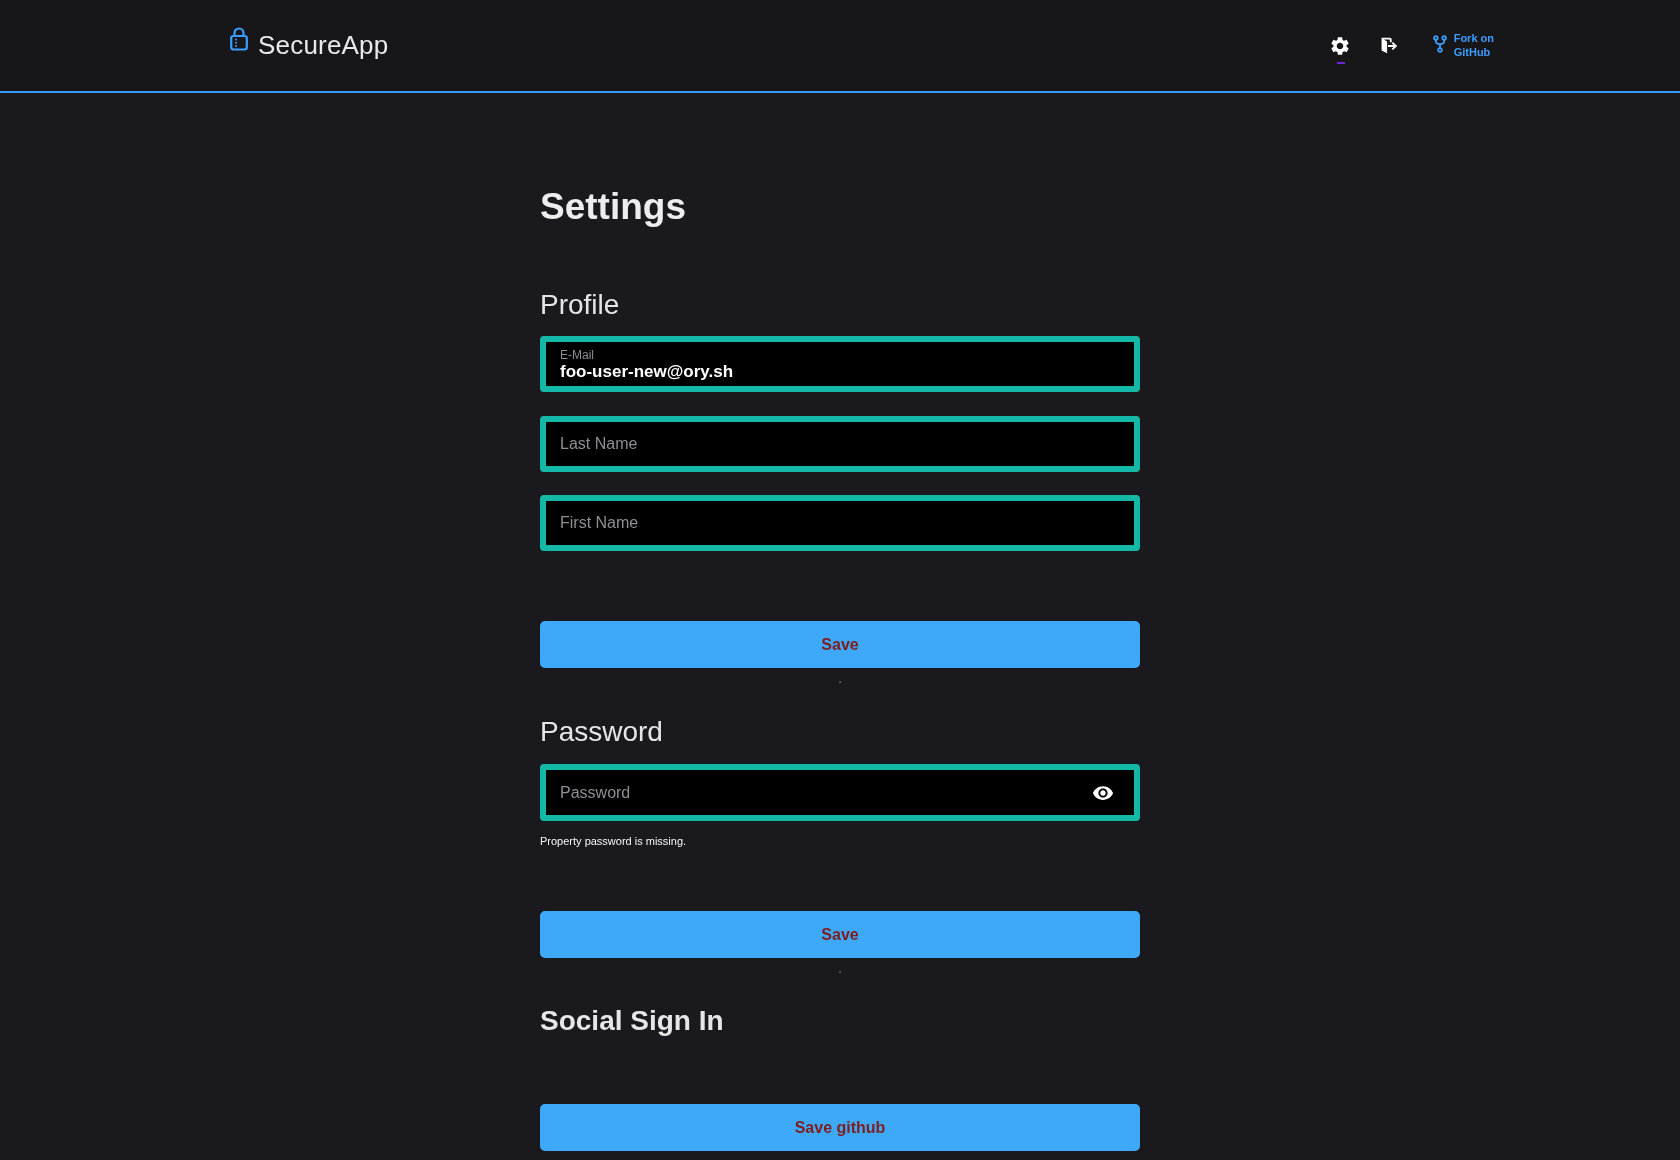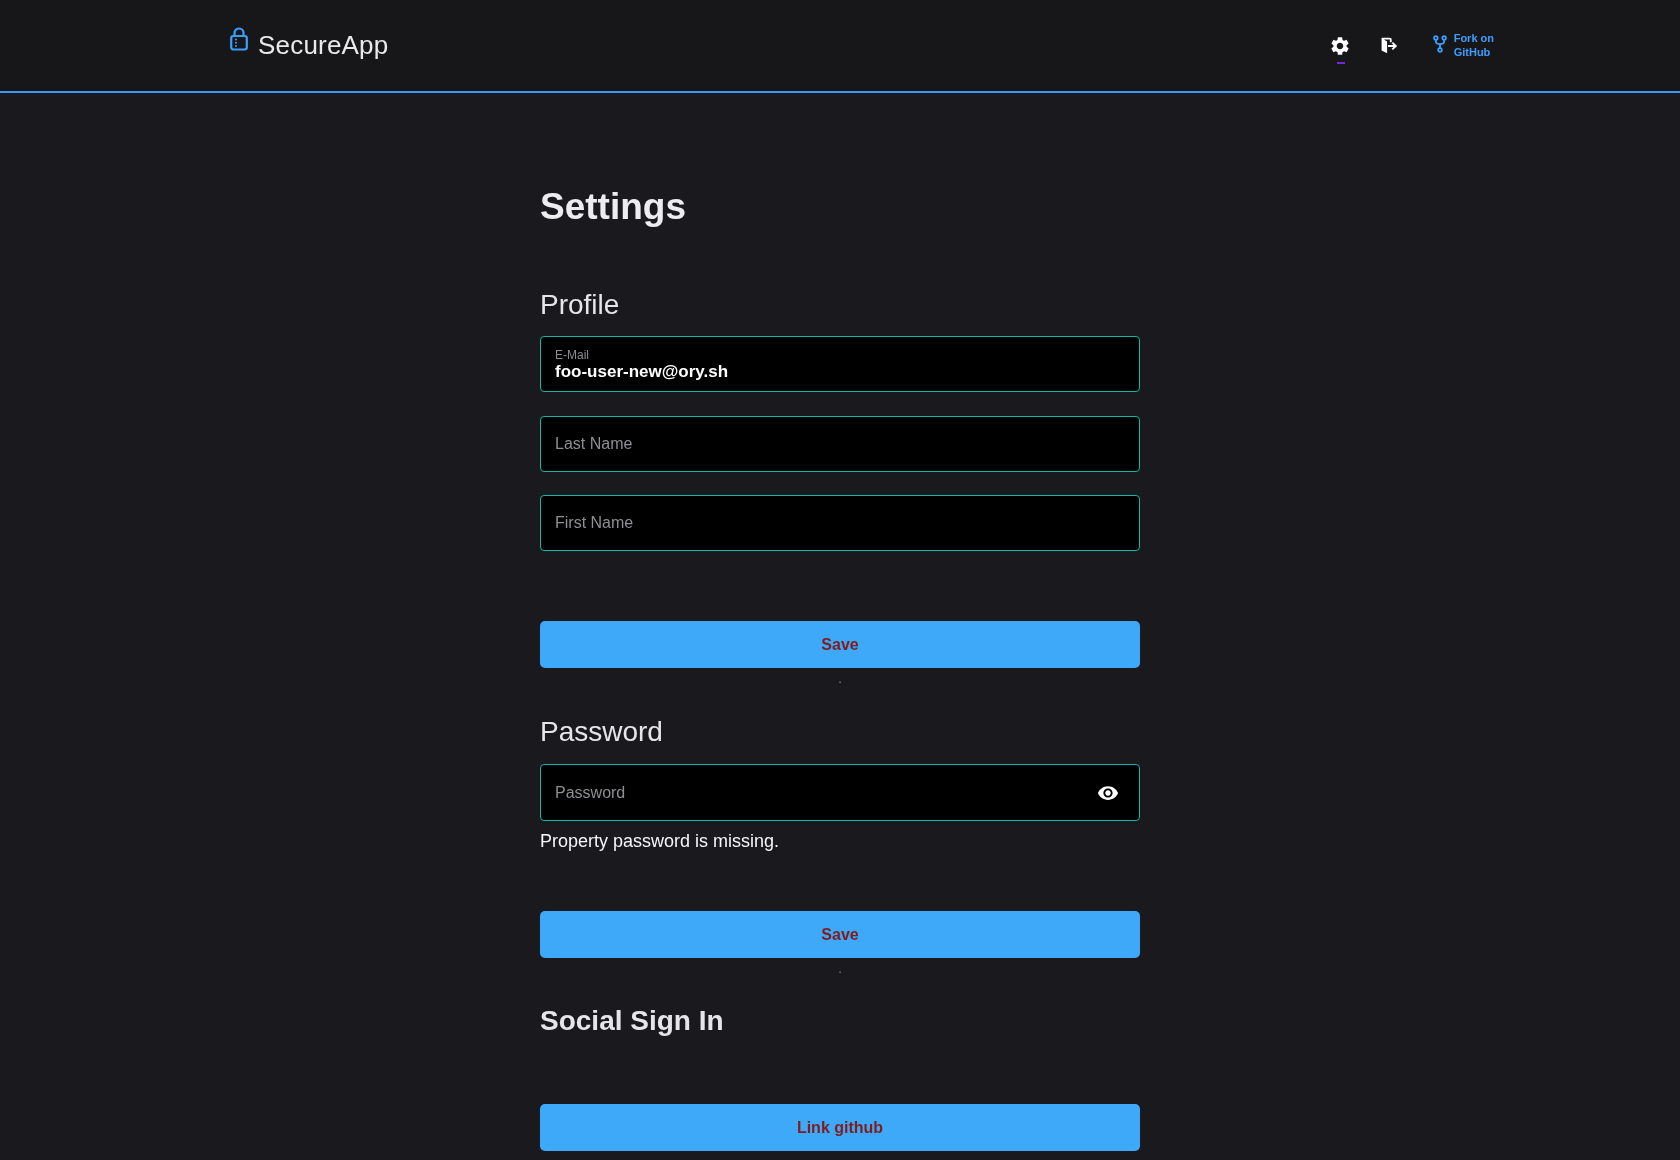--- a/index.html
+++ b/index.html
@@ -83,21 +83,21 @@
     line-height: 29px;
     color: #e6e6e8;
   }
   .heading-profile   { margin-top: 61px; }
   .heading-password  { margin-top: 29px; }
   .heading-social    { margin-top: 28px; font-weight: bold; }
 
   
   .field {
     background: #000;
-    border: 1px solid #14b8a6;
+    border: 6px solid #14b8a6;
     border-radius: 4px;
     height: 56px;
     width: 100%;
     display: flex;
     flex-direction: column;
     justify-content: center;
     padding: 0 14px;
     position: relative;
   }
   .field-email { margin-top: 17px; height: 56px; }
@@ -155,21 +155,21 @@
     margin-top: 2px;
     height: 18px;
     text-align: center;
     font-size: 13px;
     color: #86868b;
     line-height: 18px;
   }
 
   .error-text {
     margin-top: 10px;
-    font-size: 18px;
+    font-size: 11px;
     font-weight: 500;
     color: #f7f7f8;
     line-height: 21px;
   }
 </style>
 </head>
 <body>
 
 <header class="navbar">
   <div class="logo">
@@ -259,15 +259,15 @@
     </div>
 
     <p class="error-text">Property password is missing.</p>
 
     <button class="btn-primary btn-save-password">Save</button>
     <div class="tiny-dot">.</div>
   </section>
 
   <section>
     <h3 class="section-heading heading-social">Social Sign In</h3>
-    <button class="btn-primary btn-link-github">Link github</button>
+    <button class="btn-primary btn-link-github">Save github</button>
   </section>
 </main>
 
 </body></html>

